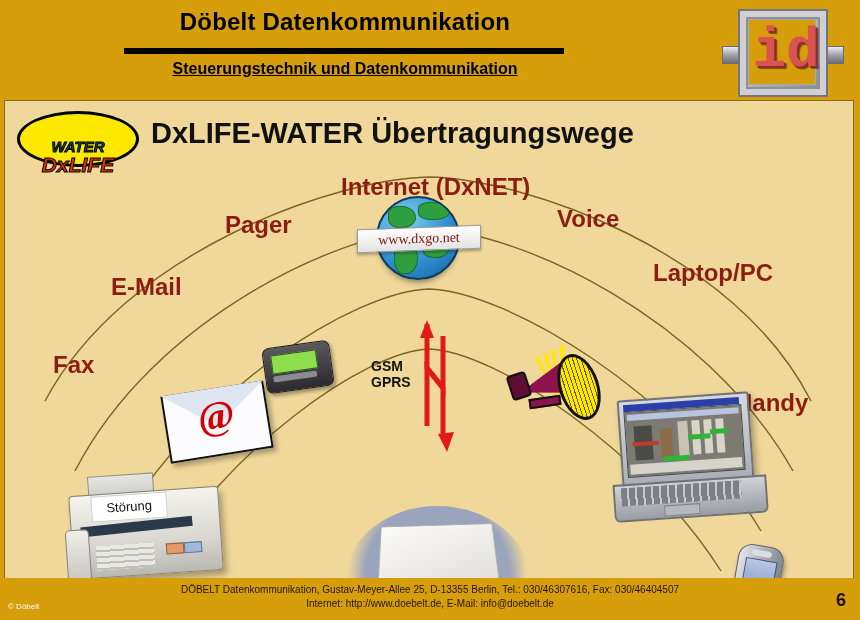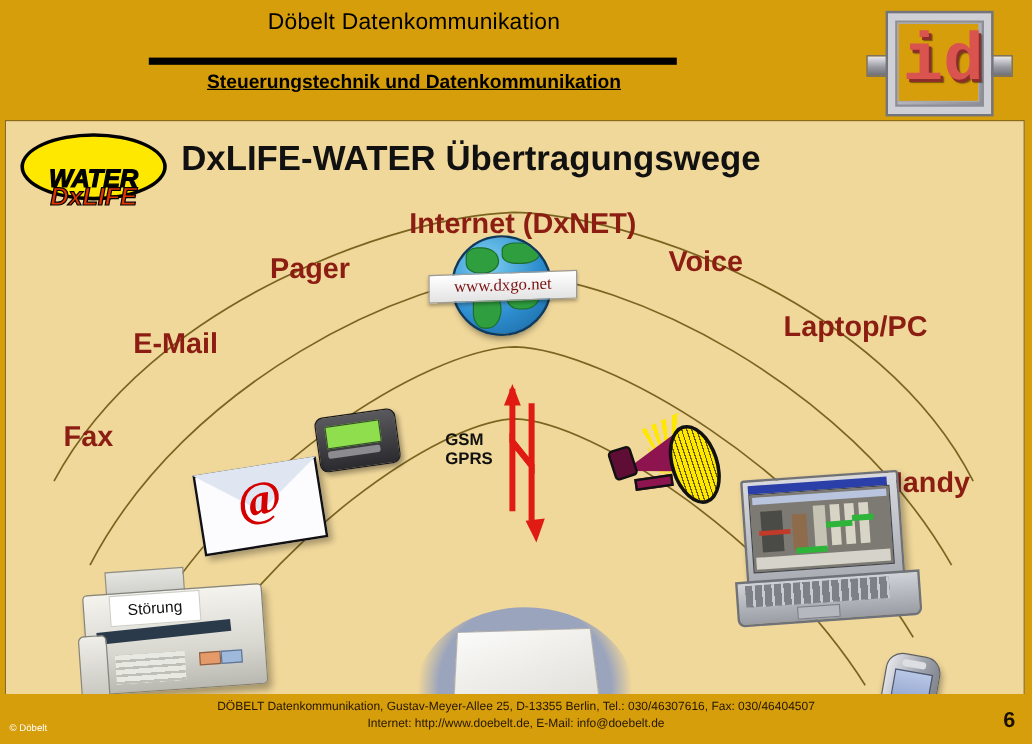--- a/index.html
+++ b/index.html
@@ -2,21 +2,21 @@
 <html><head>
 <meta charset="utf-8">
 <style>
   html,body{margin:0;padding:0;background:#c8960c;}
   body{font-family:"Liberation Sans",sans-serif;}
   #slide{position:relative;width:860px;height:620px;background:#d79e0b;overflow:hidden;}
 
   
   #header{position:absolute;left:0;top:0;width:860px;height:100px;background:#d79e0b;}
   #hdr-title{position:absolute;left:0;top:8px;width:690px;text-align:center;
-    font-size:19px;font-weight:normal;color:#000;letter-spacing:.2px;}
+    font-size:24px;font-weight:bold;color:#000;letter-spacing:.2px;}
   #hdr-rule{position:absolute;left:124px;top:48px;width:440px;height:6px;background:#000;}
   #hdr-sub{position:absolute;left:0;top:60px;width:690px;text-align:center;
     font-size:16px;font-weight:bold;color:#000;text-decoration:underline;}
 
   
   #idlogo{position:absolute;left:722px;top:6px;width:120px;height:90px;}
   #idlogo .shaft{position:absolute;left:0;top:40px;width:120px;height:16px;
      background:linear-gradient(#e9e9ee,#9a9aa2 55%,#6e6e76);border:1px solid #6a6a72;}
   #idlogo .frame{position:absolute;left:16px;top:3px;width:86px;height:84px;
      background:linear-gradient(135deg,#f2f2f5,#b9b9c1 45%,#85858d);
@@ -32,21 +32,21 @@
   #panel{position:absolute;left:4px;top:100px;width:848px;height:478px;
      background:#f0d79a;border:1px solid #8a6c18;overflow:hidden;}
 
   
   #badge{position:absolute;left:12px;top:10px;width:122px;height:56px;}
   #badge .ell{position:absolute;inset:0;border-radius:50%;background:#ffe800;border:3px solid #000;}
   #badge .l1{position:absolute;left:0;top:6px;width:122px;text-align:center;
      font-size:21px;font-weight:bold;font-style:italic;color:#e03400;margin-top:36px;
      -webkit-text-stroke:1px #000;}
   #badge .l2{position:absolute;left:0;top:27px;width:122px;text-align:center;
-     font-size:21px;font-weight:bold;font-style:italic;color:#000000;
+     font-size:15px;font-weight:bold;font-style:italic;color:#0c4a6e;
      -webkit-text-stroke:1px #000;}
 
   #slide-title{position:absolute;left:146px;top:16px;font-size:29px;font-weight:bold;color:#111;}
 
   
   #arcs{position:absolute;left:0;top:0;width:848px;height:478px;}
 
   .lbl{position:absolute;font-weight:bold;color:#8b1d12;white-space:nowrap;}
   .lbl.big{font-size:24px;}
 

